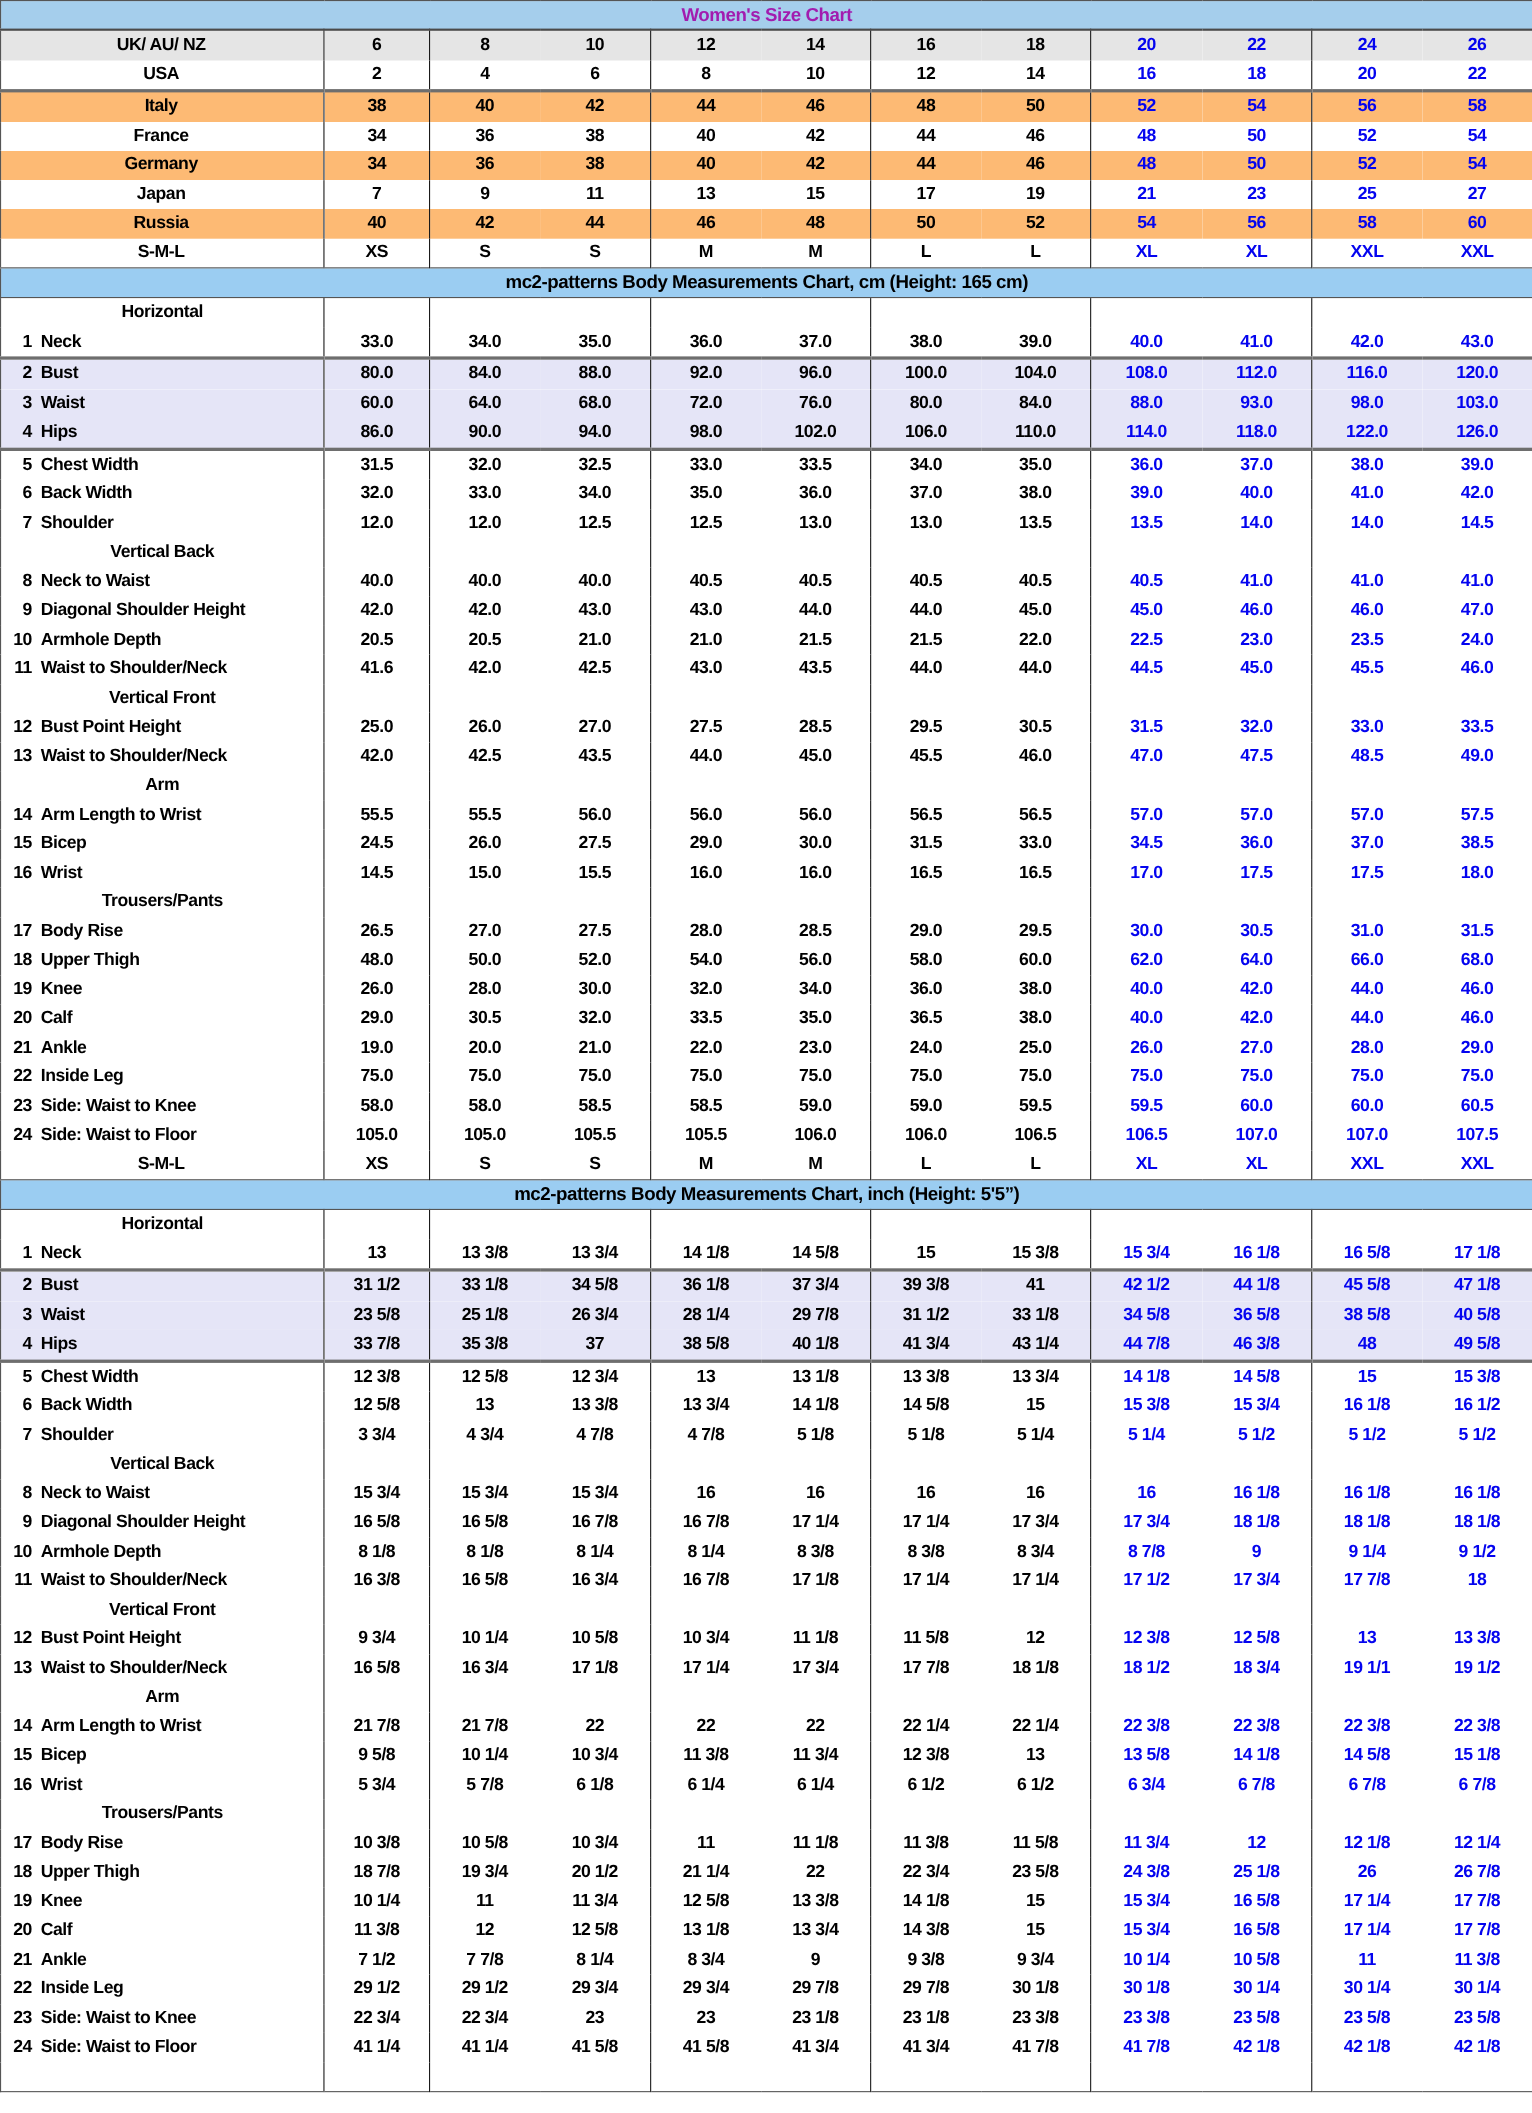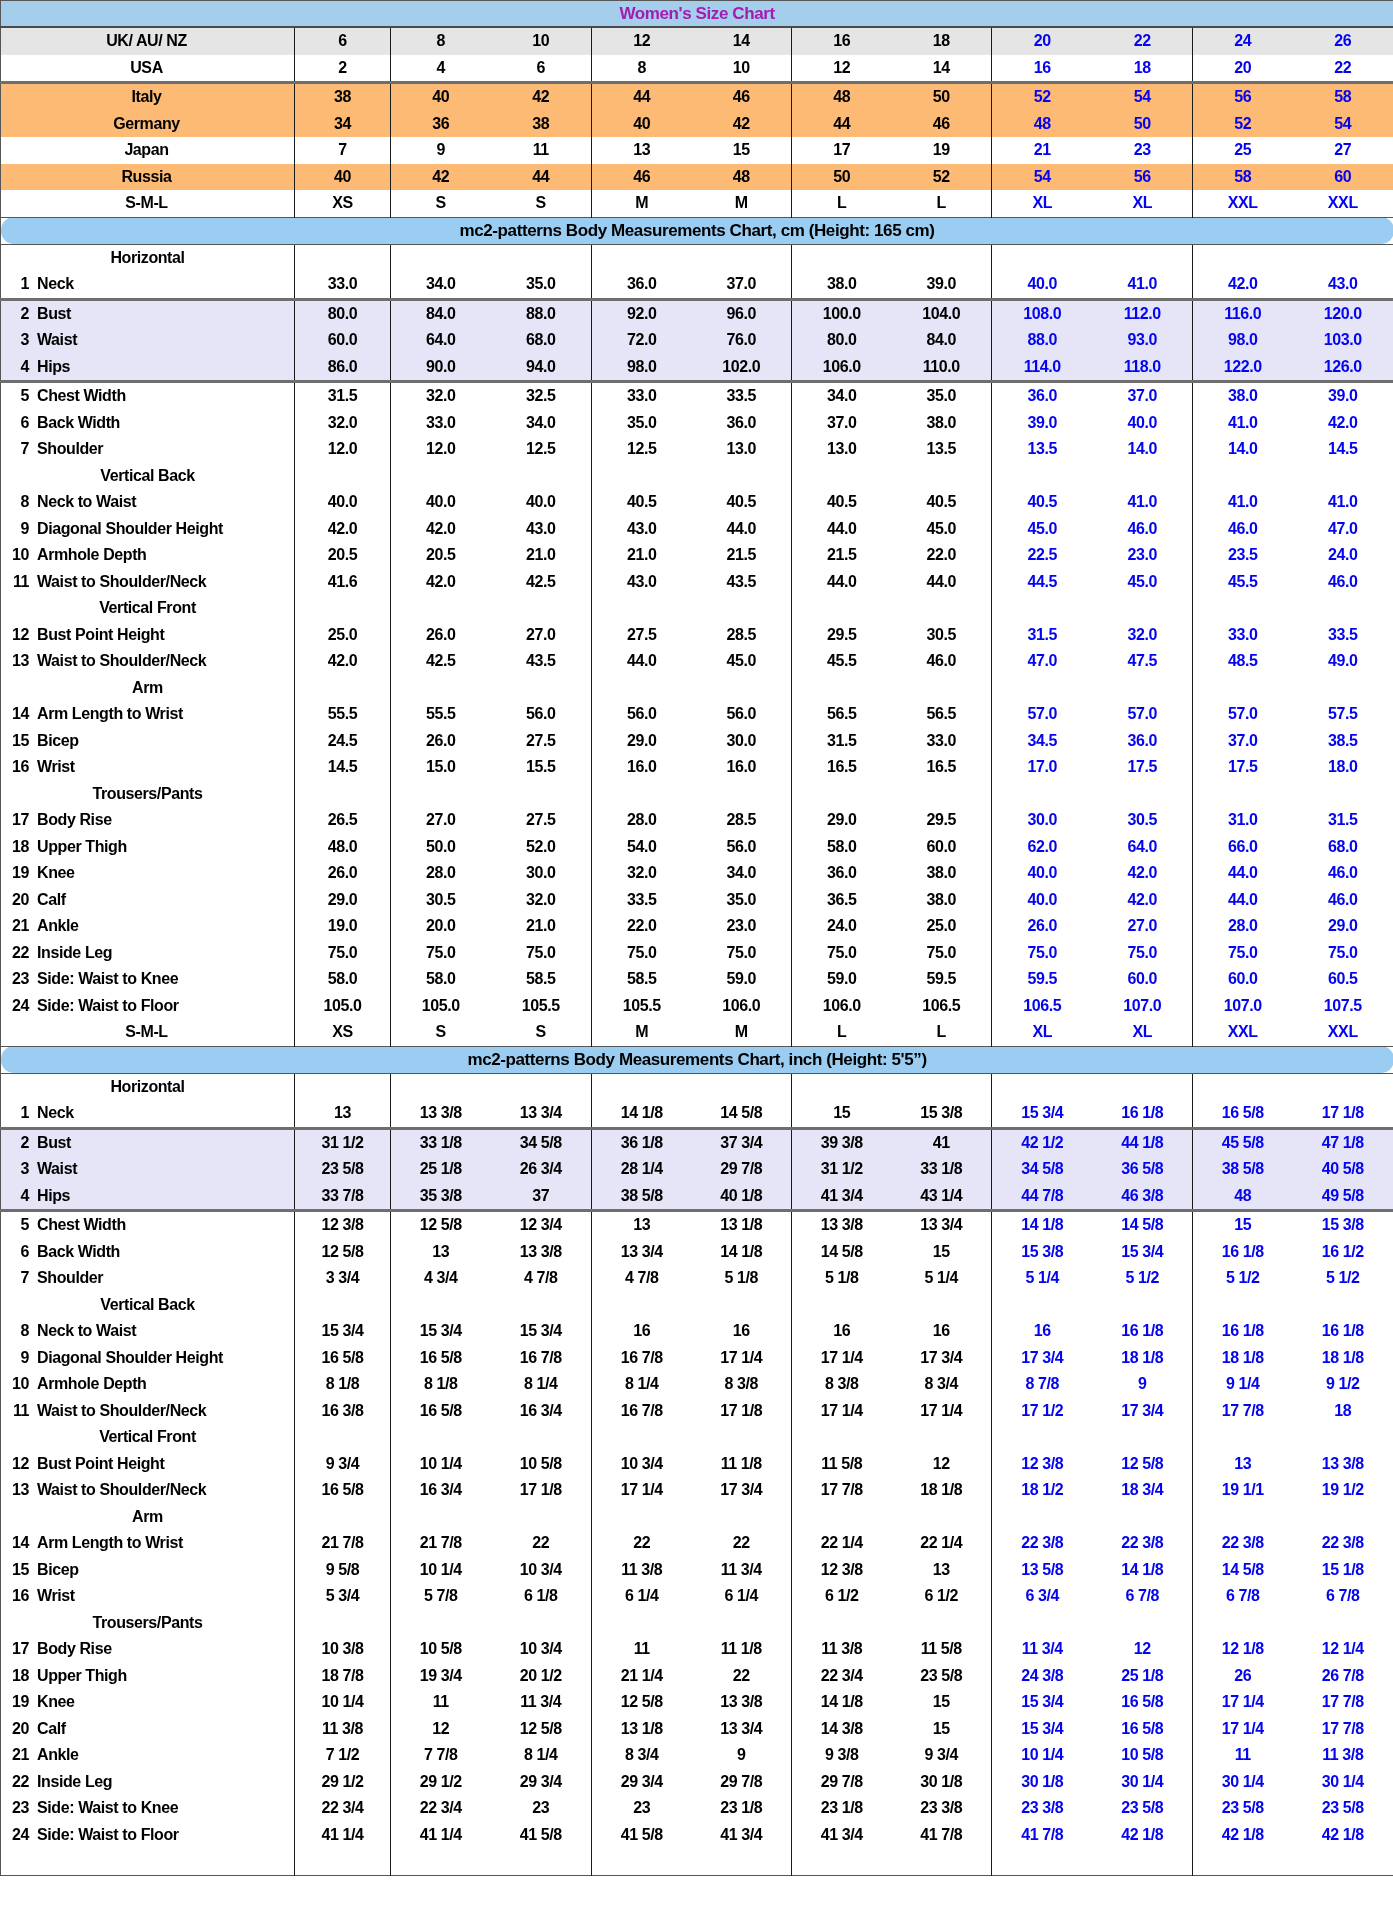--- a/index.html
+++ b/index.html
@@ -6,21 +6,21 @@
   body{width:1393px;height:1921px;font-family:"Liberation Sans",sans-serif;}
   table{border-collapse:collapse;table-layout:fixed;width:1393px;border:1px solid #555;}
   td{height:26.5px;padding:0 2px;font-weight:bold;font-size:16px;letter-spacing:-0.4px;
      color:#000;vertical-align:middle;overflow:hidden;white-space:nowrap;}
   td.val{text-align:center;}
   td.blue{color:#0404EF;}
   td.gbr{border-right:1px solid #1a1a1a;}
   tr.title td{background:#A5CEEC;color:#a21caf;text-align:center;font-size:17px;height:25px;
      border-bottom:2px solid #4a4a4a;}
   tr.sec td{background:#9BCDF2;text-align:center;font-size:17px;height:26px;
-     border-top:1px solid #555;border-bottom:1px solid #555;border-radius:13px;}
+     border-top:1px solid #555;border-bottom:1px solid #555;}
   tr.thickb td{border-bottom:3px solid #6e6e6e;}
   .bg-yellow{background:#e5e5e5;}
   .bg-gray{background:#fdba74;}
   .bg-lav{background:#E5E5F7;}
   td.rowlabel{text-align:left;padding-left:4px;}
   td.rowlabel.center{text-align:center;padding-left:0;}
   td.glab{text-align:center;}
   td.glab span{border-bottom:2px solid #000;padding-bottom:19px;}
   .rnum{display:inline-block;width:24px;text-align:right;margin-right:8px;}
 </style>
@@ -82,20 +82,34 @@
         <td class="val bg-gray">44</td>
         <td class="val bg-gray gbr">46</td>
         <td class="val bg-gray">48</td>
         <td class="val bg-gray gbr">50</td>
         <td class="val bg-gray blue">52</td>
         <td class="val bg-gray gbr blue">54</td>
         <td class="val bg-gray blue">56</td>
         <td class="val bg-gray blue">58</td>
       </tr>
       <tr>
+        <td class="rowlabel gbr center">France</td>
+        <td class="val gbr">34</td>
+        <td class="val">36</td>
+        <td class="val gbr">38</td>
+        <td class="val">40</td>
+        <td class="val gbr">42</td>
+        <td class="val">44</td>
+        <td class="val gbr">46</td>
+        <td class="val blue">48</td>
+        <td class="val gbr blue">50</td>
+        <td class="val blue">52</td>
+        <td class="val blue">54</td>
+      </tr>
+      <tr>
         <td class="rowlabel gbr bg-gray center">Germany</td>
         <td class="val bg-gray gbr">34</td>
         <td class="val bg-gray">36</td>
         <td class="val bg-gray gbr">38</td>
         <td class="val bg-gray">40</td>
         <td class="val bg-gray gbr">42</td>
         <td class="val bg-gray">44</td>
         <td class="val bg-gray gbr">46</td>
         <td class="val bg-gray blue">48</td>
         <td class="val bg-gray gbr blue">50</td>

